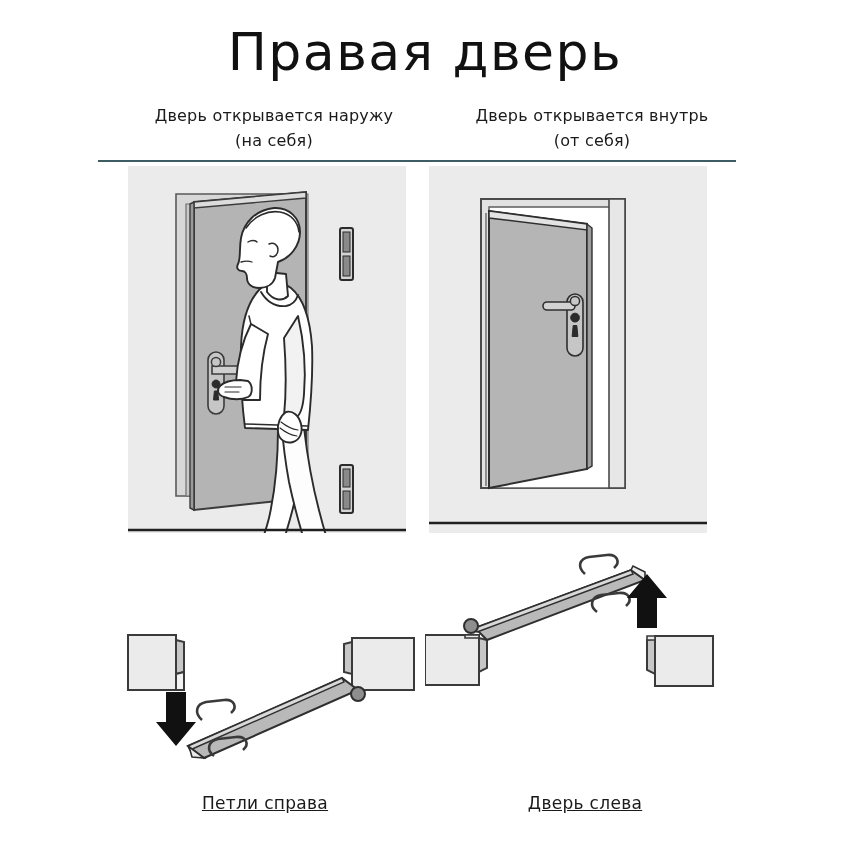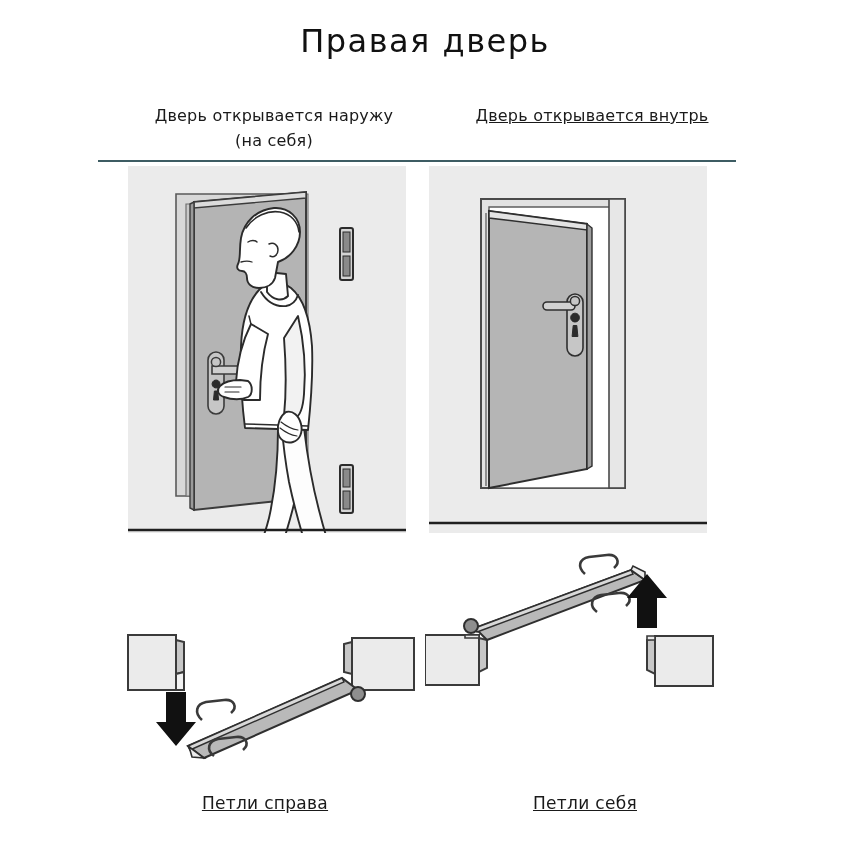--- a/index.html
+++ b/index.html
@@ -23,41 +23,41 @@
     background: #ffffff;
   }
 
   
   .title {
     position: absolute;
     left: 0;
     top: 22px;
     width: 850px;
     text-align: center;
-    font-size: 32px;
+    font-size: 52px;
     font-weight: 400;
     letter-spacing: 1.5px;
     color: #111111;
     font-family: "DejaVu Sans", "Liberation Sans", sans-serif;
   }
 
   
   .subtitle {
     position: absolute;
     top: 103px;
     width: 320px;
     text-align: center;
     font-size: 16px;
     line-height: 25px;
     color: #1a1a1a;
     letter-spacing: 0.2px;
   }
   .subtitle .l2 { display: block; text-align: center; }
   #subtitle-left  { left: 114px; }
-  #subtitle-right { left: 432px; text-decoration: underline; }
+  #subtitle-right { left: 432px; }
 
   
   .divider {
     position: absolute;
     left: 98px;
     top: 160px;
     width: 638px;
     height: 2px;
     background: #3d5c63;
   }
@@ -103,20 +103,21 @@
 
   <div class="title">Правая дверь</div>
 
   <div class="subtitle" id="subtitle-left">
     <span>Дверь открывается наружу</span>
     <span class="l2">(на себя)</span>
   </div>
 
   <div class="subtitle" id="subtitle-right">
     <span>Дверь открывается внутрь</span>
+    <span class="l2">(от себя)</span>
   </div>
 
   <div class="divider"></div>
 
   <div class="panel" id="panel-left">
     <svg class="svgwrap" width="278" height="367" viewBox="0 0 278 367">
       <defs>
         <clipPath id="clipL">
             <rect x="0" y="0" width="278" height="367"></rect>
           </clipPath>
@@ -344,15 +345,15 @@
       </g>
 
       <g>
         <path d="M212 78 L212 48 L202 48 L222 24 L242 48 L232 48 L232 78 Z" fill="#111111"></path>
       </g>
     </svg>
   </div>
 
   <div class="bottom-label" id="label-left">Петли справа</div>
 
-  <div class="bottom-label" id="label-right">Петли себя</div>
+  <div class="bottom-label" id="label-right">Дверь слева</div>
 
 </div>
 
 </body></html>

